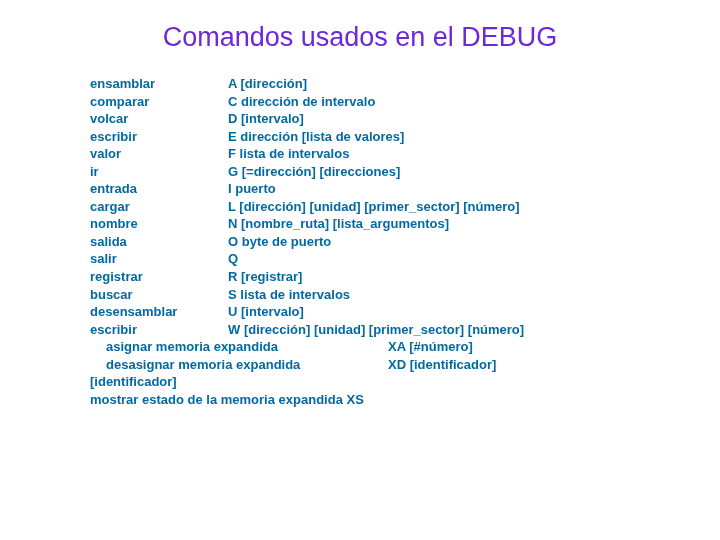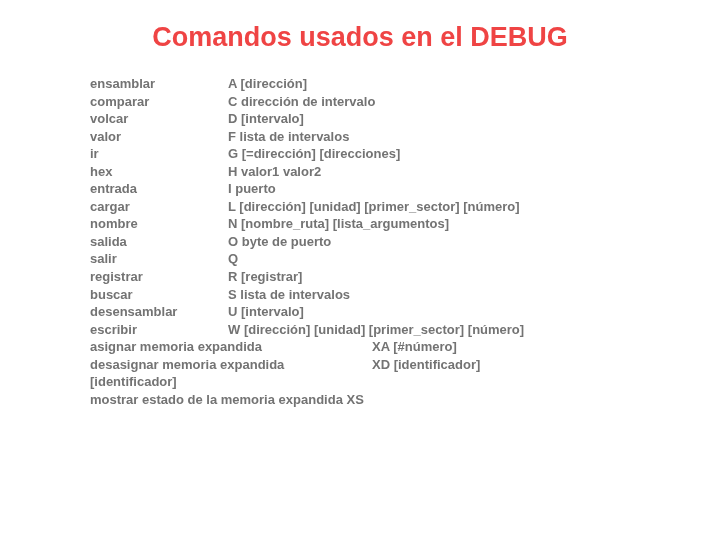--- a/index.html
+++ b/index.html
@@ -12,55 +12,56 @@
   }
   .slide {
     box-sizing: border-box;
     width: 720px;
     height: 540px;
     padding: 22px 90px 0 90px;
   }
   .title {
     font-family: Arial, Helvetica, sans-serif;
     font-size: 27px;
-    color: #ef4444;
+    color: #6d28d9;
     text-align: center;
     margin: 0 0 22px 0;
-    font-weight: 700;
+    font-weight: 400;
   }
   .body {
     font-size: 13px;
     line-height: 1.35;
-    color: #737373;
+    color: #0369a1;
     font-weight: 700;
     white-space: nowrap;
   }
   .row {
     display: block;
   }
   .col1 {
     display: inline-block;
     min-width: 138px;
   }
   .long .col1 {
     min-width: 282px;
+    margin-left: 16px;
   }
 </style>
 </head>
 <body>
 
 <div class="slide">
   <h1 class="title">Comandos usados en el DEBUG</h1>
   <div class="body" id="body">
       <span class="row"><span class="col1">ensamblar</span><span>A [dirección]</span></span>
       <span class="row"><span class="col1">comparar</span><span>C dirección de intervalo</span></span>
       <span class="row"><span class="col1">volcar</span><span>D [intervalo]</span></span>
+      <span class="row"><span class="col1">escribir</span><span>E dirección [lista de valores]</span></span>
       <span class="row"><span class="col1">valor</span><span>F lista de intervalos</span></span>
       <span class="row"><span class="col1">ir</span><span>G [=dirección] [direcciones]</span></span>
-      <span class="row"><span class="col1">hex</span><span>H valor1 valor2</span></span>
       <span class="row"><span class="col1">entrada</span><span>I puerto</span></span>
       <span class="row"><span class="col1">cargar</span><span>L [dirección] [unidad] [primer_sector] [número]</span></span>
       <span class="row"><span class="col1">nombre</span><span>N [nombre_ruta] [lista_argumentos]</span></span>
       <span class="row"><span class="col1">salida</span><span>O byte de puerto</span></span>
       <span class="row"><span class="col1">salir</span><span>Q</span></span>
       <span class="row"><span class="col1">registrar</span><span>R [registrar]</span></span>
       <span class="row"><span class="col1">buscar</span><span>S lista de intervalos</span></span>
       <span class="row"><span class="col1">desensamblar</span><span>U [intervalo]</span></span>
       <span class="row"><span class="col1">escribir</span><span>W [dirección] [unidad] [primer_sector] [número]</span></span>
       <span class="row long"><span class="col1">asignar memoria expandida</span><span>XA [#número]</span></span>

